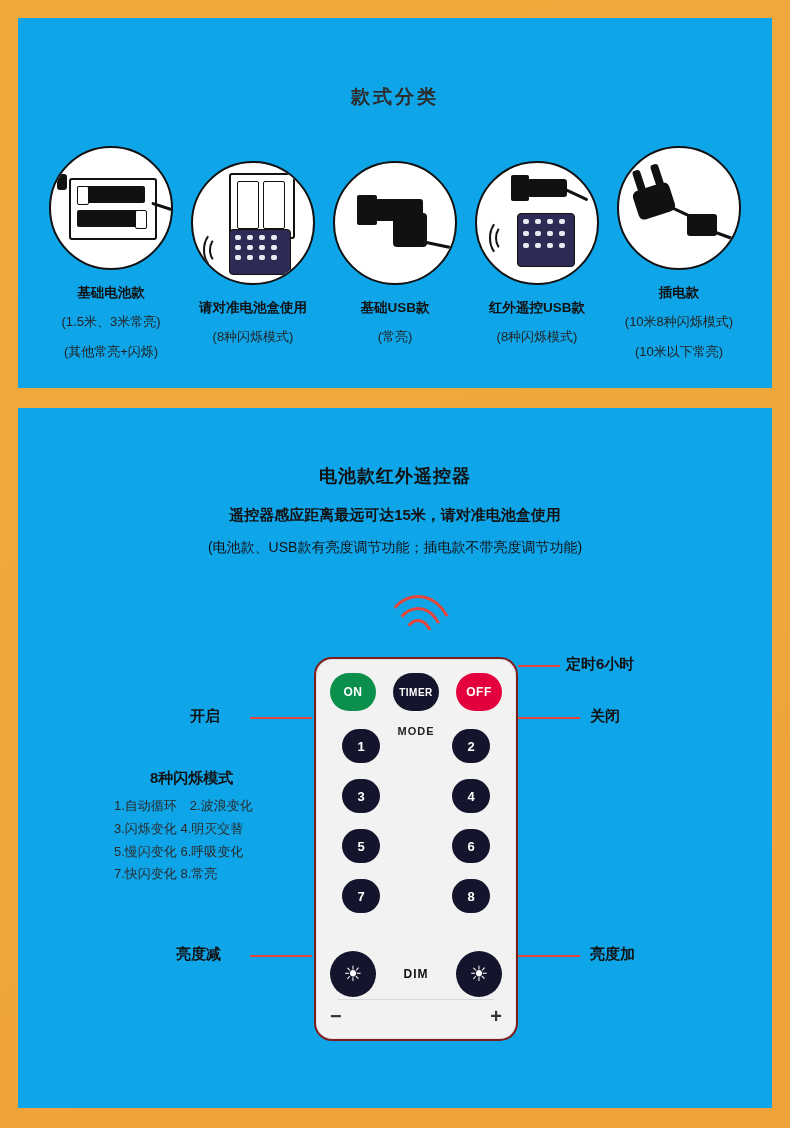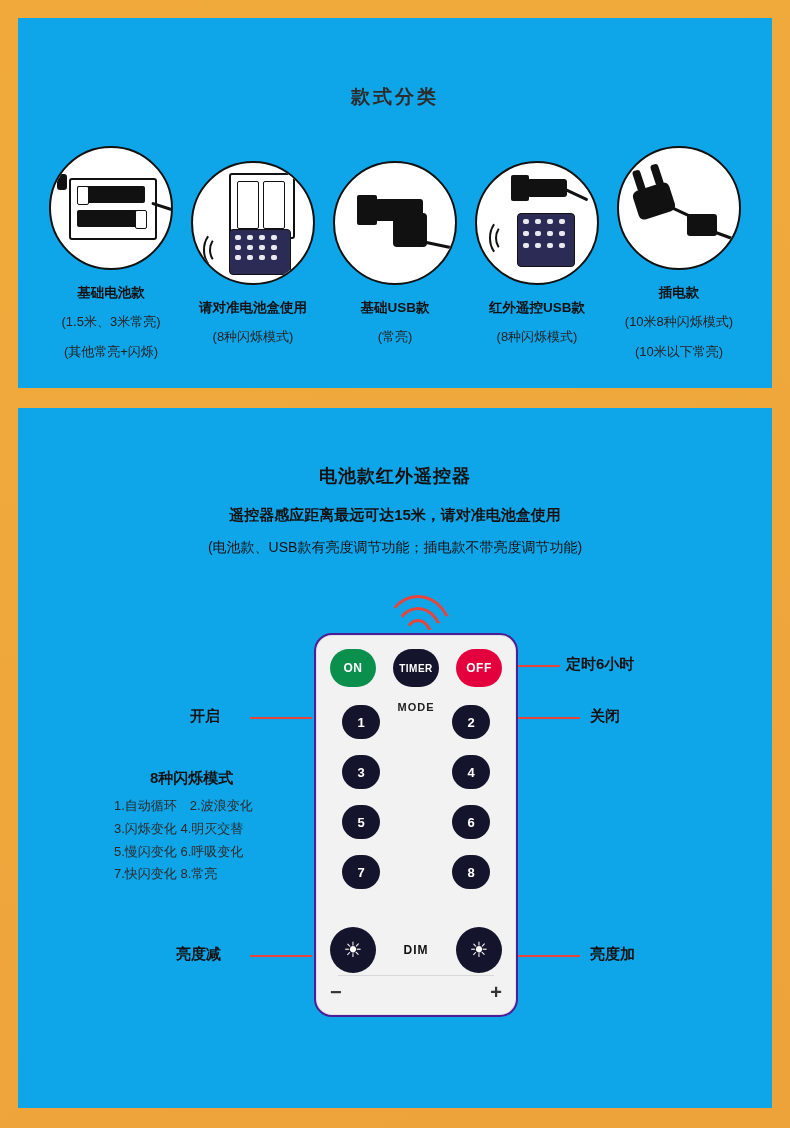--- a/index.html
+++ b/index.html
@@ -162,25 +162,25 @@
   
   .remote-wrap {
     position: relative;
     width: 100%;
     height: 440px;
     margin-top: 16px;
   }
   .remote-body {
     position: absolute;
     left: 296px;
-    top: 60px;
+    top: 84px;
     width: 200px;
     height: 380px;
     background: #f2f2f2;
-    border: 2px solid #4c1d95;
+    border: 2px solid #7f1d1d;
     border-radius: 18px;
     box-shadow: inset 0 0 0 1px #e2e2e2;
   }
   .ir-waves {
     position: absolute;
     left: 352px;
     top: 16px;
     width: 90px;
     height: 46px;
   }

